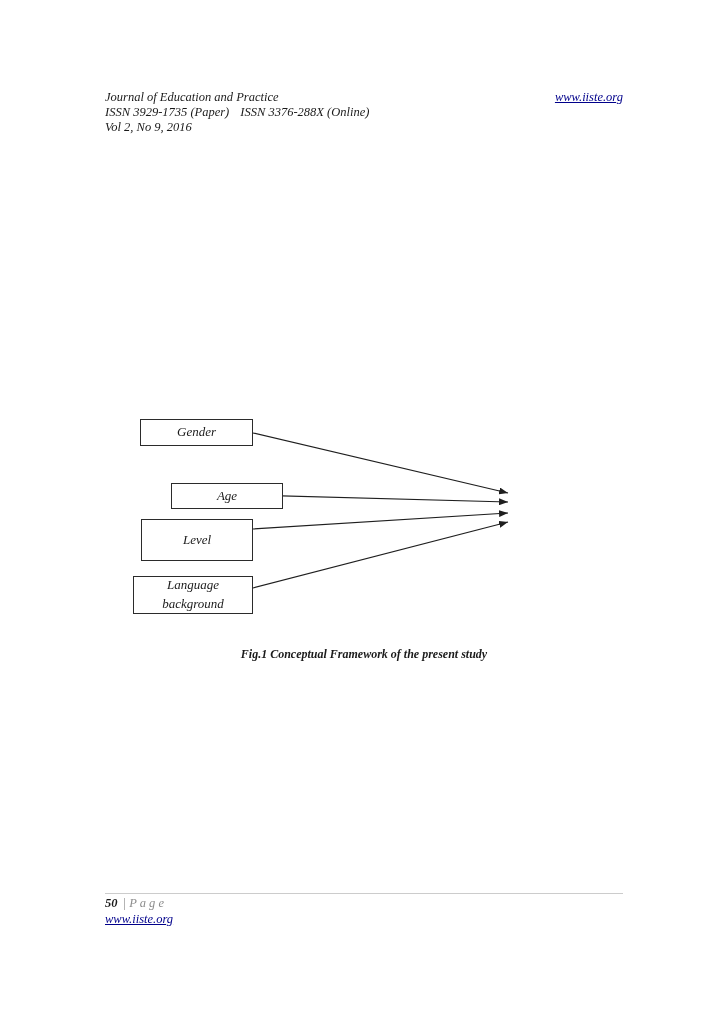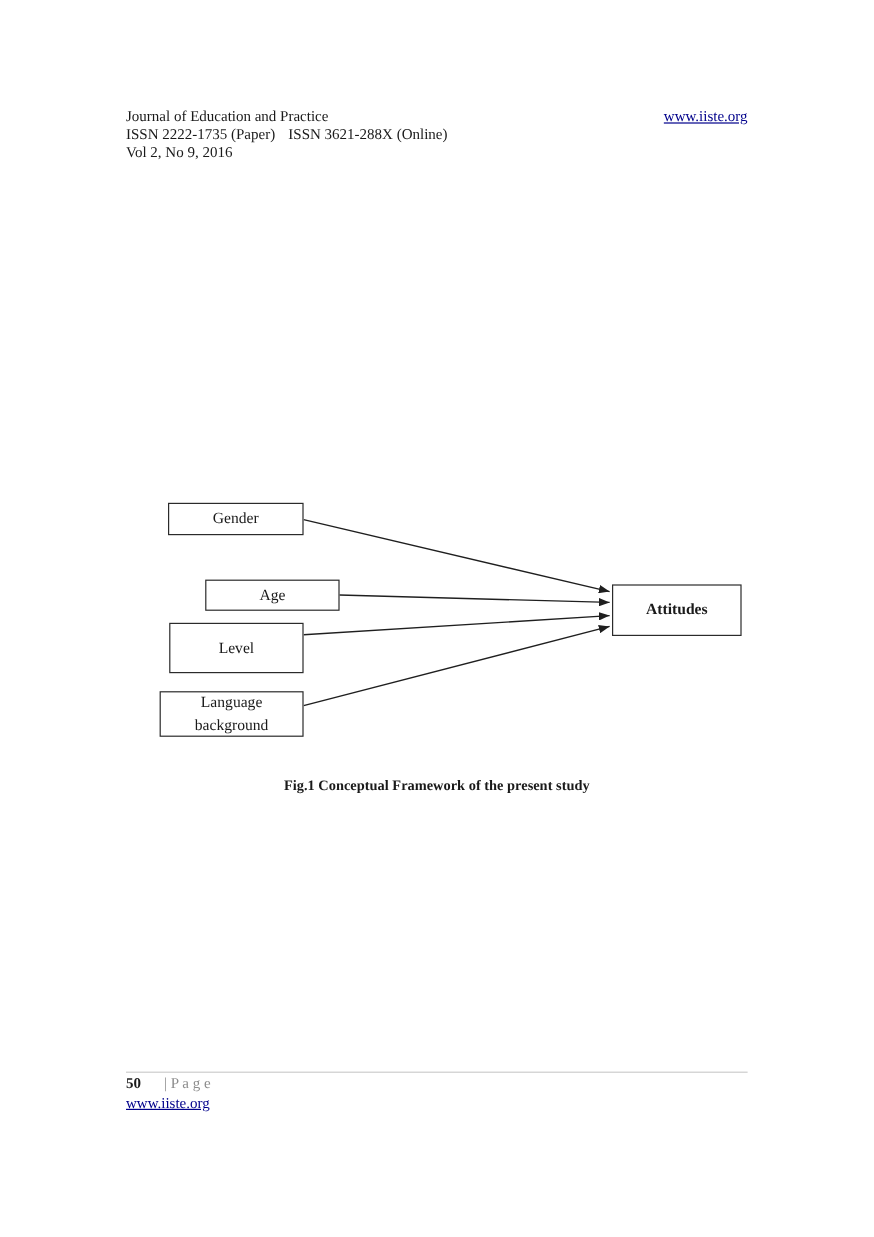--- a/index.html
+++ b/index.html
@@ -4,20 +4,21 @@
 <style>
   html, body { margin: 0; padding: 0; background: #ffffff; }
   .page {
     position: relative;
     width: 728px;
     height: 1031px;
     background: #ffffff;
     font-family: "Liberation Serif", "DejaVu Serif", serif;
     color: #1a1a1a;
     overflow: hidden;
+    font-style: italic;
   }
 
   
   .header {
     position: absolute;
     top: 90px;
     left: 105px;
     right: 105px;
     font-size: 12.5px;
     line-height: 15px;
@@ -72,37 +73,37 @@
     height: 0;
     border-top: 1px solid #cccccc;
   }
   .footer-pageline {
     position: absolute;
     top: 896px;
     left: 105px;
     font-size: 12.5px;
   }
   .page-number { font-weight: bold; color: #1a1a1a; }
-  .page-label { color: #8c8c8c; margin-left: 16px; }
+  .page-label { color: #8c8c8c; margin-left: 2px; }
   .footer-site-link {
     position: absolute;
     top: 912px;
     left: 105px;
     font-size: 12.5px;
   }
 </style>
 </head>
 <body>
 
 <div class="page">
 
   <div class="header">
     <div>Journal of Education and Practice</div>
     <div>
-      <span>ISSN 2222-1735 (Paper)</span><span class="issn-online">ISSN 3621-288X (Online)</span>
+      <span>ISSN 3929-1735 (Paper)</span><span class="issn-online">ISSN 3376-288X (Online)</span>
     </div>
     <div>Vol 2, No 9, 2016</div>
     <a class="site-link header-site-link">www.iiste.org</a>
   </div>
 
   <div class="diagram" id="diagram">
     <svg id="edges-svg" class="edges-svg" width="728" height="1031">
       <defs>
         <marker id="arrowhead" markerWidth="9" markerHeight="7" refX="9" refY="3.5" orient="auto" markerUnits="userSpaceOnUse">
           <path d="M0,0 L9,3.5 L0,7 Z" fill="#1f1f1f"></path>
@@ -112,21 +113,20 @@
         <line x1="253" y1="495" x2="508" y2="502" stroke="#1f1f1f" stroke-width="1.2" marker-end="url(#arrowhead)"></line>
         <line x1="253" y1="529" x2="508" y2="513" stroke="#1f1f1f" stroke-width="1.2" marker-end="url(#arrowhead)"></line>
         <line x1="253" y1="588" x2="508" y2="522" stroke="#1f1f1f" stroke-width="1.2" marker-end="url(#arrowhead)"></line>
       </svg>
 
   <div class="node" style="left: 140px; top: 419px; width: 113px; height: 27px;">Gender</div>
       <div class="node" style="left: 141px; top: 483px; width: 112px; height: 26px; margin-left: 30px;">Age</div>
       <div class="node" style="left: 141px; top: 519px; width: 112px; height: 42px;">Level</div>
       <div class="node" style="left: 133px; top: 576px; width: 120px; height: 38px;">Language
 background</div>
-      <div class="node bold" style="left: 510px; top: 487px; width: 108px; height: 43px;">Attitudes</div>
     </div>
 
   <div class="caption">Fig.1 Conceptual Framework of the present study</div>
 
   <div class="footer-divider"></div>
   <div class="footer-pageline">
     <span class="page-number">50</span>
     <span class="page-label">| P a g e</span>
   </div>
   <a class="site-link footer-site-link">www.iiste.org</a>

